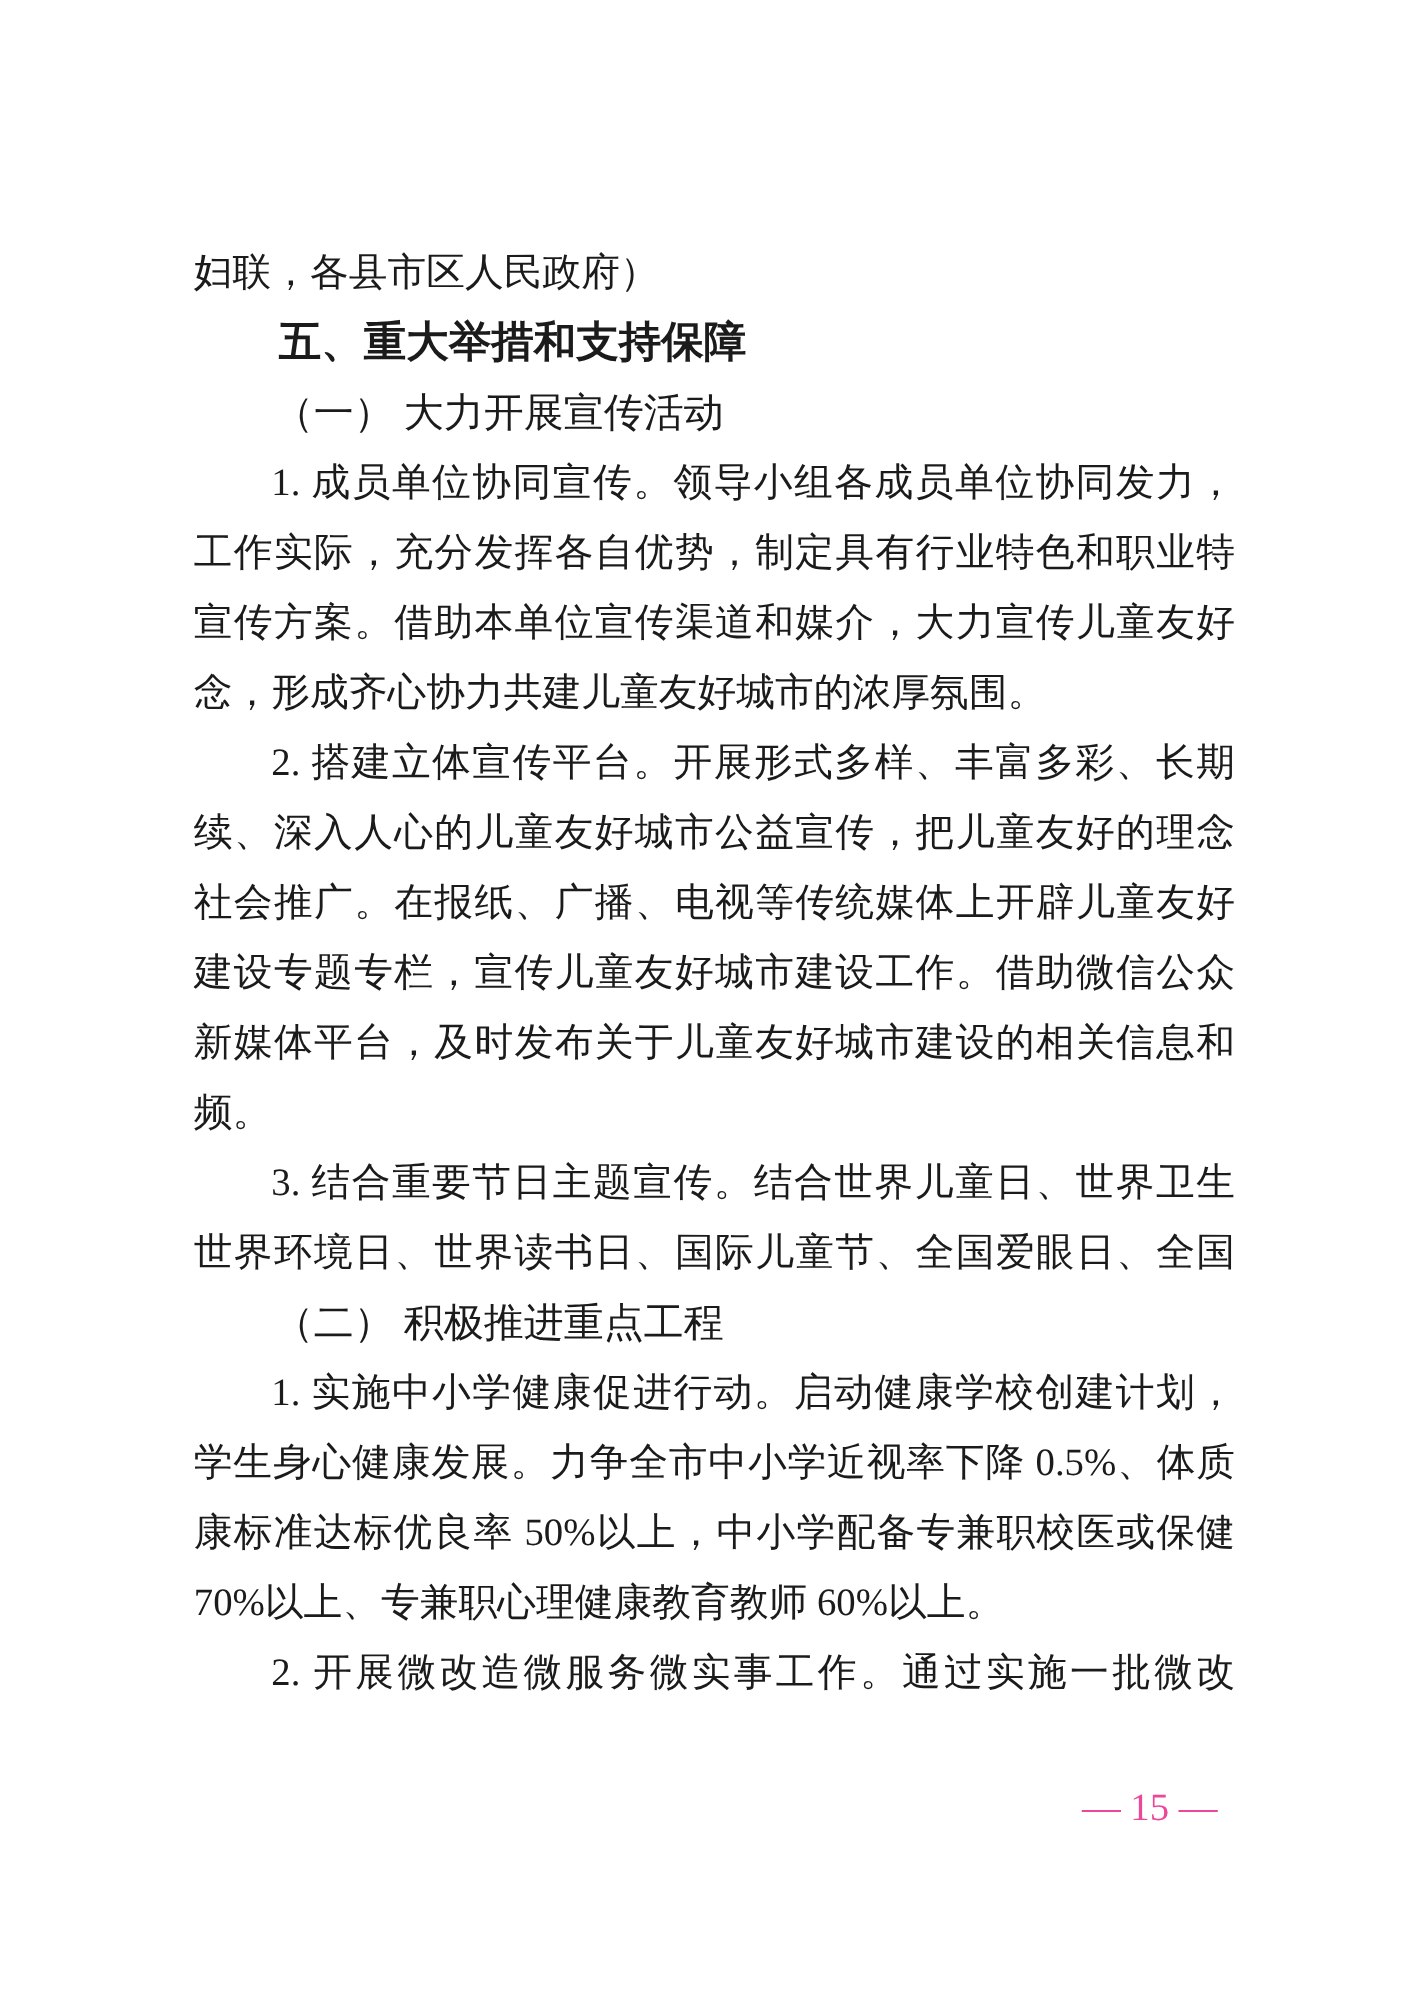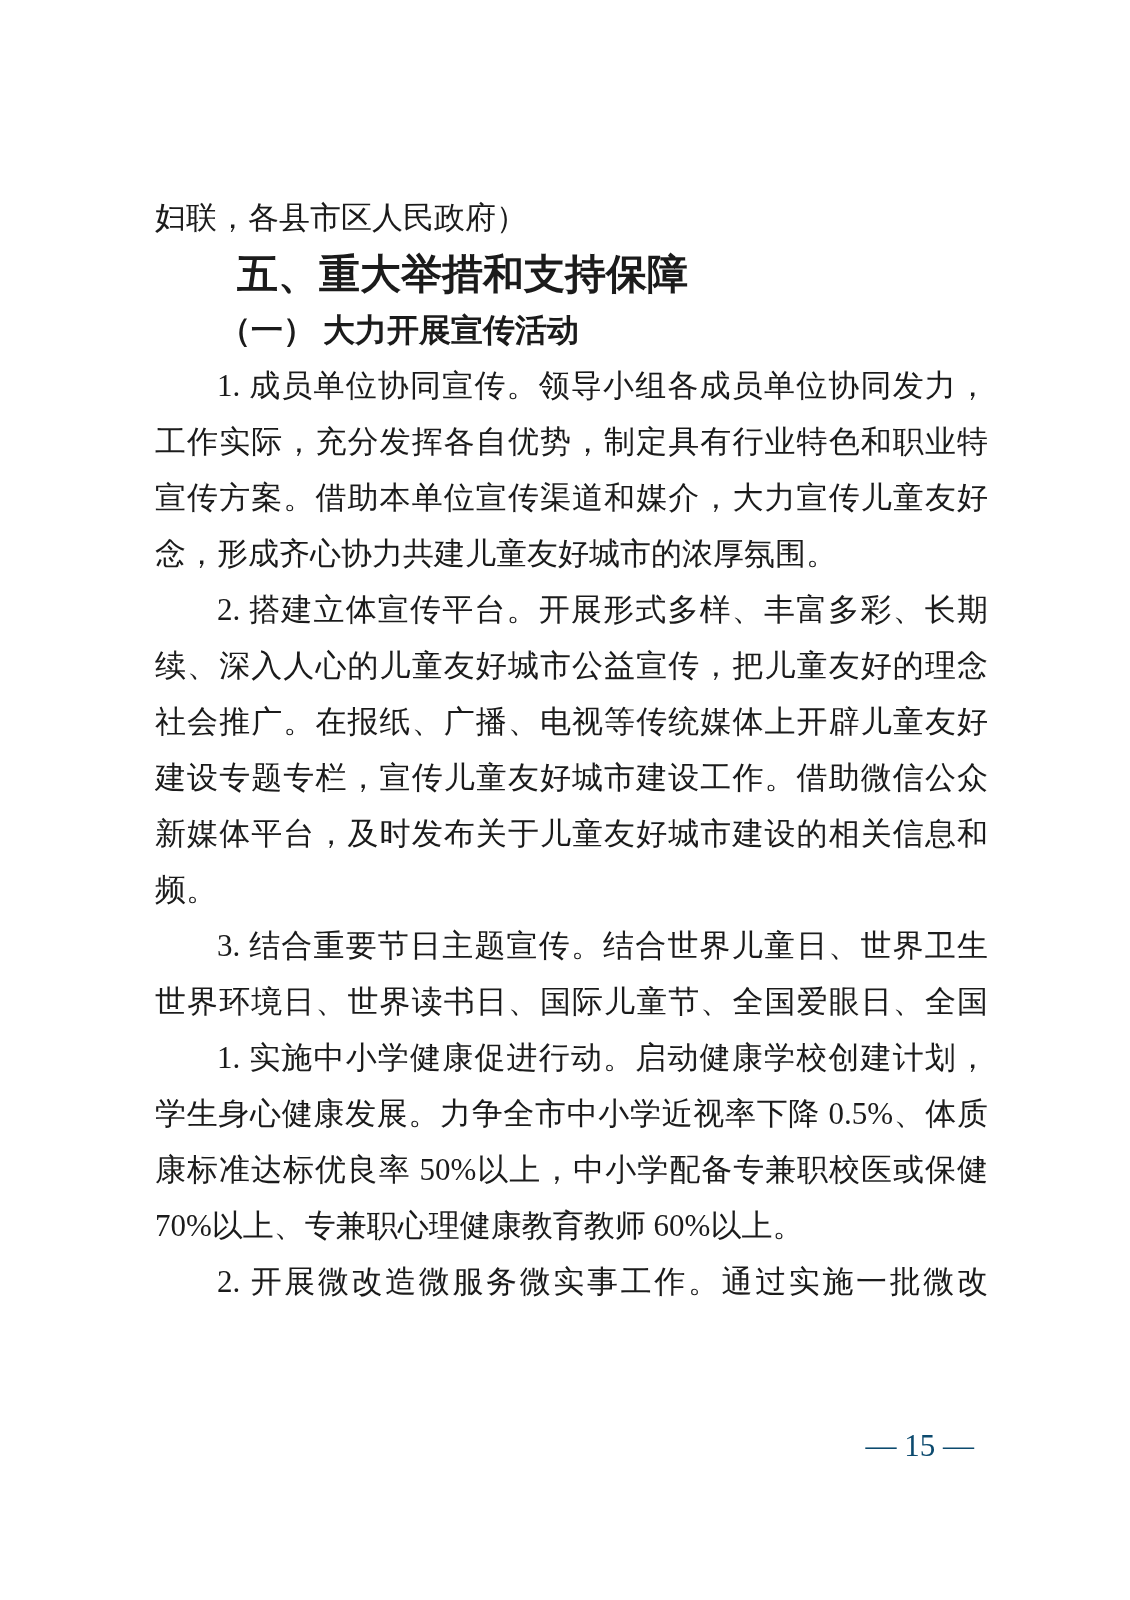--- a/index.html
+++ b/index.html
@@ -40,40 +40,40 @@
     text-align-last: left;
   }
   
   .ind {
     text-indent: 2em;
   }
   
   .h1 {
     font-family: "Liberation Sans", "DejaVu Sans", sans-serif;
     font-weight: 700;
-    font-size: 41px;
+    font-size: 34px;
     text-align: left;
     text-align-last: left;
     text-indent: 2em;
   }
   
   .h2 {
     font-size: 32px;
-    font-weight: 700;
+    font-weight: 400;
     text-align: right;
     text-align-last: left;
     text-indent: 2em;
   }
   .page-num {
     position: absolute;
     top: 1426px;
     right: 172px;
     font-size: 31px;
     line-height: 40px;
-    color: #0c4a6e;
+    color: #ec4899;
     white-space: nowrap;
   }
 </style>
 </head>
 <body>
 
 <div class="page">
   <div class="text-col">
     <div class="ln end">妇联，各县市区人民政府）</div>
     <div class="ln h1">五、重大举措和支持保障</div>
@@ -83,20 +83,21 @@
     <div class="ln">宣传方案。借助本单位宣传渠道和媒介，大力宣传儿童友好理</div>
     <div class="ln end">念，形成齐心协力共建儿童友好城市的浓厚氛围。</div>
     <div class="ln ind">2. 搭建立体宣传平台。开展形式多样、丰富多彩、长期持</div>
     <div class="ln">续、深入人心的儿童友好城市公益宣传，把儿童友好的理念向全</div>
     <div class="ln">社会推广。在报纸、广播、电视等传统媒体上开辟儿童友好城市</div>
     <div class="ln">建设专题专栏，宣传儿童友好城市建设工作。借助微信公众号等</div>
     <div class="ln">新媒体平台，及时发布关于儿童友好城市建设的相关信息和短视</div>
     <div class="ln end">频。</div>
     <div class="ln ind">3. 结合重要节日主题宣传。结合世界儿童日、世界卫生日、</div>
     <div class="ln">世界环境日、世界读书日、国际儿童节、全国爱眼日、全国爱牙</div>
+    <div class="ln h2">（二） 积极推进重点工程</div>
     <div class="ln ind">1. 实施中小学健康促进行动。启动健康学校创建计划，促进</div>
     <div class="ln">学生身心健康发展。力争全市中小学近视率下降 0.5%、体质健</div>
     <div class="ln">康标准达标优良率 50%以上，中小学配备专兼职校医或保健人员</div>
     <div class="ln end">70%以上、专兼职心理健康教育教师 60%以上。</div>
     <div class="ln ind">2. 开展微改造微服务微实事工作。通过实施一批微改造、提</div>
   </div>
   <div class="page-num">— 15 —</div>
 </div>
 
 </body></html>

